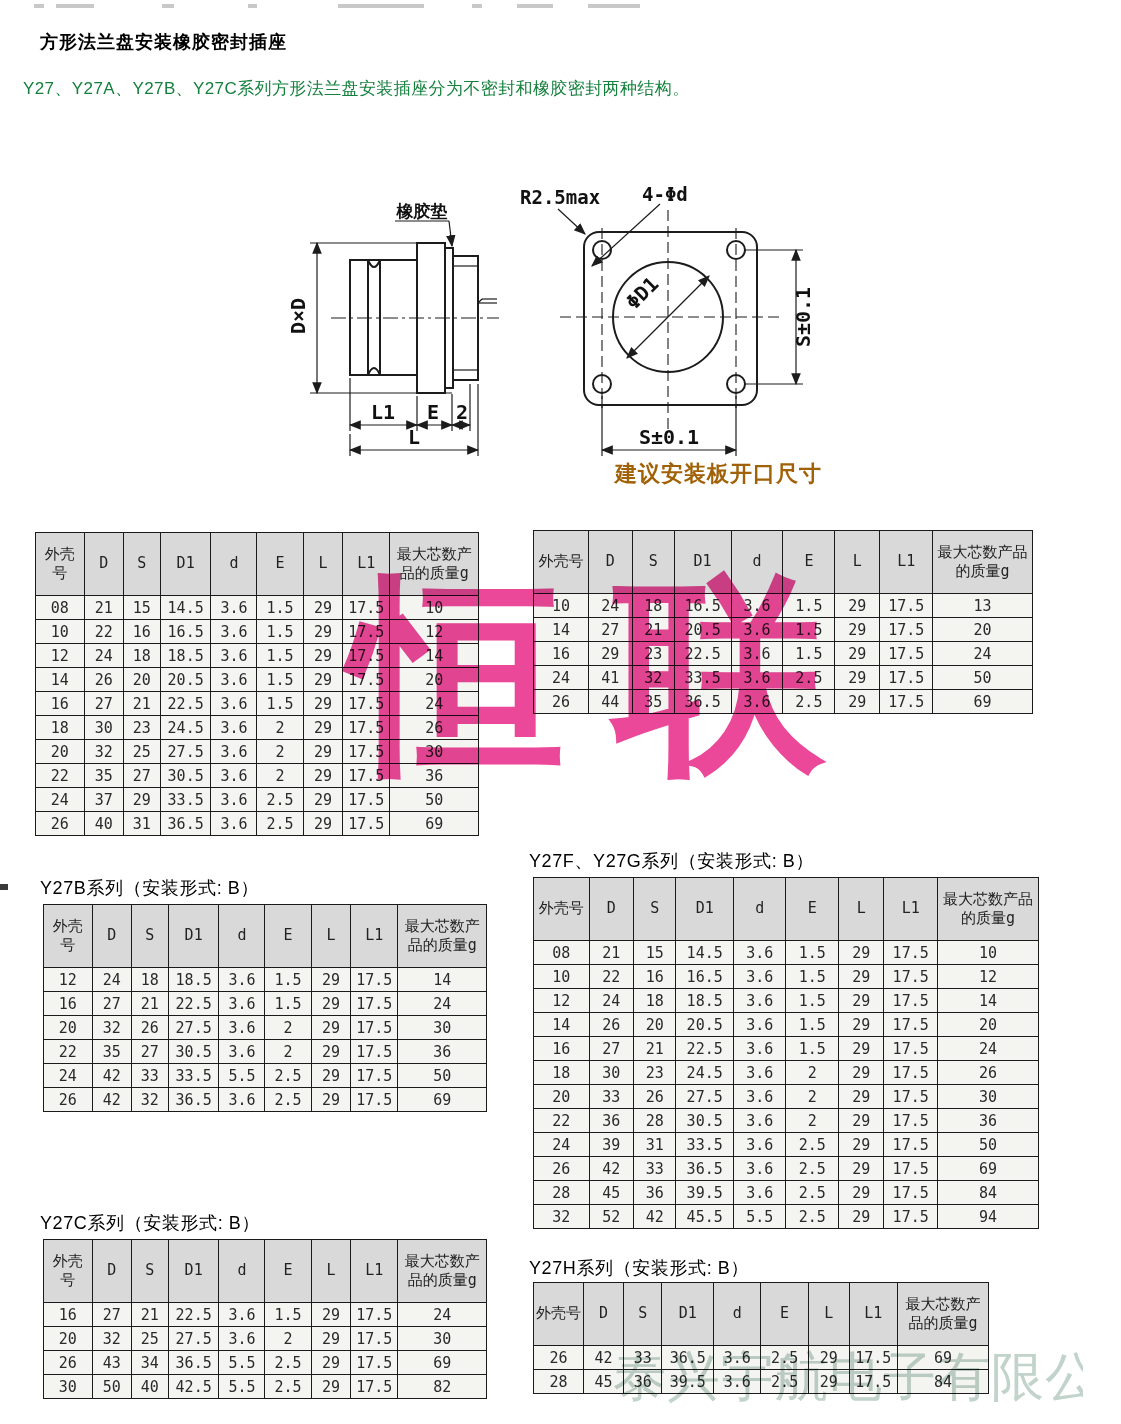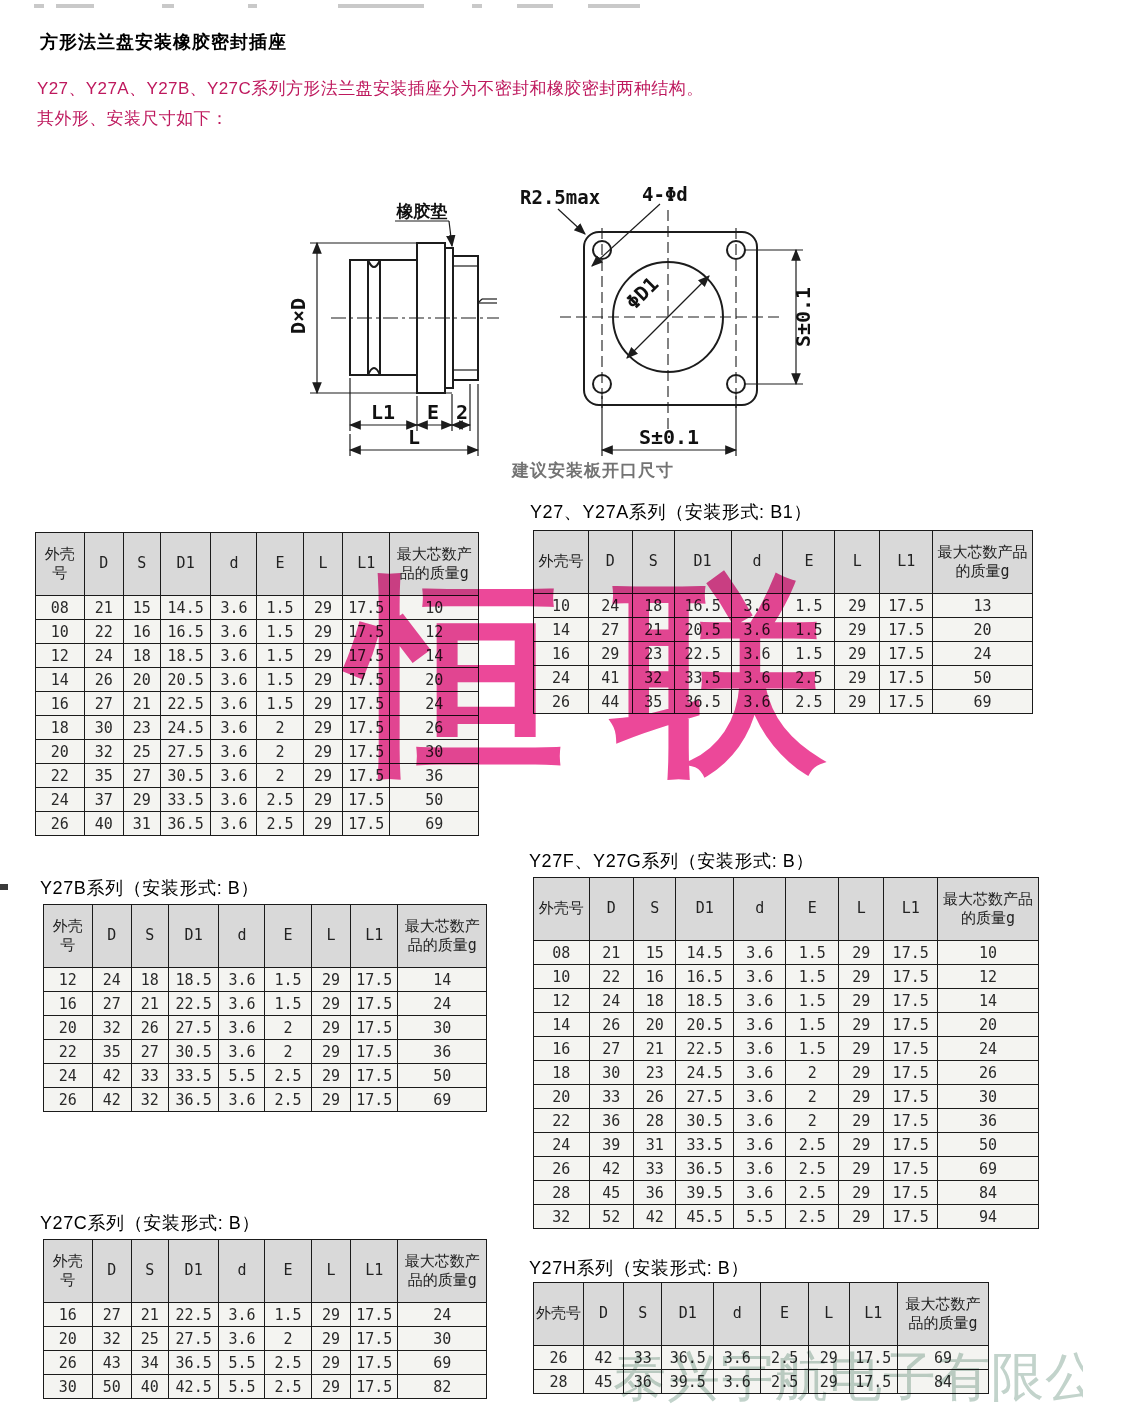--- a/index.html
+++ b/index.html
@@ -1,44 +1,44 @@
 <!DOCTYPE html>
 <html><head>
 <meta charset="utf-8">
 <style>
   html,body{margin:0;padding:0;background:#ffffff;}
   .page{position:relative;width:1083px;height:1424px;background:#fff;overflow:hidden;
         font-family:"Liberation Sans",sans-serif;color:#111;text-decoration:underline;}
   
   .doc-heading{position:absolute;left:40px;top:30px;font-size:18px;font-weight:bold;
                letter-spacing:1px;color:#000;}
-  .intro{position:absolute;left:37px;top:74px;width:1058px;font-size:17px;line-height:29px;
-         letter-spacing:0.4px;color:#be185d;}
+  .intro{position:absolute;left:23px;top:74px;width:1058px;font-size:17px;line-height:29px;
+         letter-spacing:0.4px;color:#15803d;}
   .intro p{margin:0 0 1px 0;}
   
   .tbl-title{position:absolute;font-size:18px;letter-spacing:0.6px;color:#000;white-space:nowrap;}
   table.spec{position:absolute;border-collapse:collapse;table-layout:fixed;z-index:10;padding-left:32px;}
   table.spec th{background:#d9d9d9;border:1.4px solid #1b1b1b;font-weight:normal;
                 font-family:"DejaVu Sans Mono","Liberation Sans",sans-serif;
                 font-size:15px;color:#222;height:60px;padding:1px 2px;line-height:1.28;}
   table.spec td{background:#f4f4f1;border:1.4px solid #1b1b1b;text-align:center;
                 font-family:"DejaVu Sans Mono",monospace;font-size:15px;color:#2a2a2a;
                 height:23px;padding:0 1px;}
   
   svg{position:absolute;z-index:5;}
   svg .ol{fill:none;stroke:#1c1c1c;stroke-width:2;}
   svg .thin{fill:none;stroke:#1c1c1c;stroke-width:1.2;}
   svg .dash{fill:none;stroke:#1c1c1c;stroke-width:1.1;stroke-dasharray:11 5;}
   svg .cline{fill:none;stroke:#1c1c1c;stroke-width:1.1;stroke-dasharray:15 4 3 4;}
   svg text{fill:#111;}
   svg .dim{font-family:"DejaVu Sans Mono",monospace;font-size:20px;font-weight:bold;}
   svg .dims{font-family:"DejaVu Sans Mono",monospace;font-size:19px;font-weight:bold;}
   svg .cjk{font-family:"Liberation Sans",sans-serif;font-size:17px;font-weight:bold;}
-  .fig-caption{position:absolute;left:512px;top:459px;width:310px;text-align:left;
-               font-size:17px;font-weight:bold;color:#737373;letter-spacing:1px;}
+  .fig-caption{position:absolute;left:512px;top:459px;width:310px;text-align:right;
+               font-size:22px;font-weight:bold;color:#a16207;letter-spacing:1px;}
   
   .wm-center{position:absolute;left:352px;top:568px;font-size:212px;line-height:1;
              font-family:"DejaVu Serif",serif;font-weight:bold;letter-spacing:50px;
              color:#ec4899;mix-blend-mode:multiply;z-index:40;white-space:nowrap;}
   .wm-bottom{position:absolute;left:573px;top:1350px;font-size:53px;line-height:1;
              font-family:"DejaVu Serif",serif;letter-spacing:1px;color:#c2d3cb;
              mix-blend-mode:multiply;z-index:40;white-space:nowrap;margin-left:40px;}
   
   .frag{position:absolute;background:#c9c9c9;height:4px;top:4px;z-index:2;}
   .edge-tick{position:absolute;left:0;top:884px;width:8px;height:6px;background:#3a3a3a;z-index:2;}
@@ -54,21 +54,20 @@
   <div class="frag" style="left:248px;width:9px"></div>
   <div class="frag" style="left:338px;width:86px"></div>
   <div class="frag" style="left:472px;width:10px"></div>
   <div class="frag" style="left:517px;width:36px"></div>
   <div class="frag" style="left:588px;width:52px"></div>
   <div class="edge-tick"></div>
 
   <div class="doc-heading">方形法兰盘安装橡胶密封插座</div>
   <div class="intro">
     <p>Y27、Y27A、Y27B、Y27C系列方形法兰盘安装插座分为不密封和橡胶密封两种结构。</p>
-    <p>其外形、安装尺寸如下：</p>
   </div>
 
   <svg style="left:283px;top:188px" width="240" height="292" viewBox="0 0 240 292">
     <defs>
       <marker id="ar" viewBox="0 0 10 10" refX="9" refY="5" markerWidth="10" markerHeight="10" orient="auto-start-reverse">
           <path d="M0,1L10,5L0,9z" fill="#1c1c1c"></path>
         </marker>
     </defs>
 
     <text class="cjk" x="139" y="29" text-anchor="middle">橡胶垫</text>
@@ -285,21 +284,20 @@
           <td>36.5</td>
           <td>3.6</td>
           <td>2.5</td>
           <td>29</td>
           <td>17.5</td>
           <td>69</td>
         </tr>
       </tbody>
     </table>
 
-  <div class="tbl-title" style="left:530px;top:500px">Y27、Y27A系列（安装形式: B1）</div>
   <table class="spec" style="left:533px;top:530px;width:500px">
       <colgroup>
         <col style="width: 11%;">
         <col style="width: 8.8%;">
         <col style="width: 8.4%;">
         <col style="width: 11.4%;">
         <col style="width: 10.4%;">
         <col style="width: 10.4%;">
         <col style="width: 9%;">
         <col style="width: 10.6%;">

